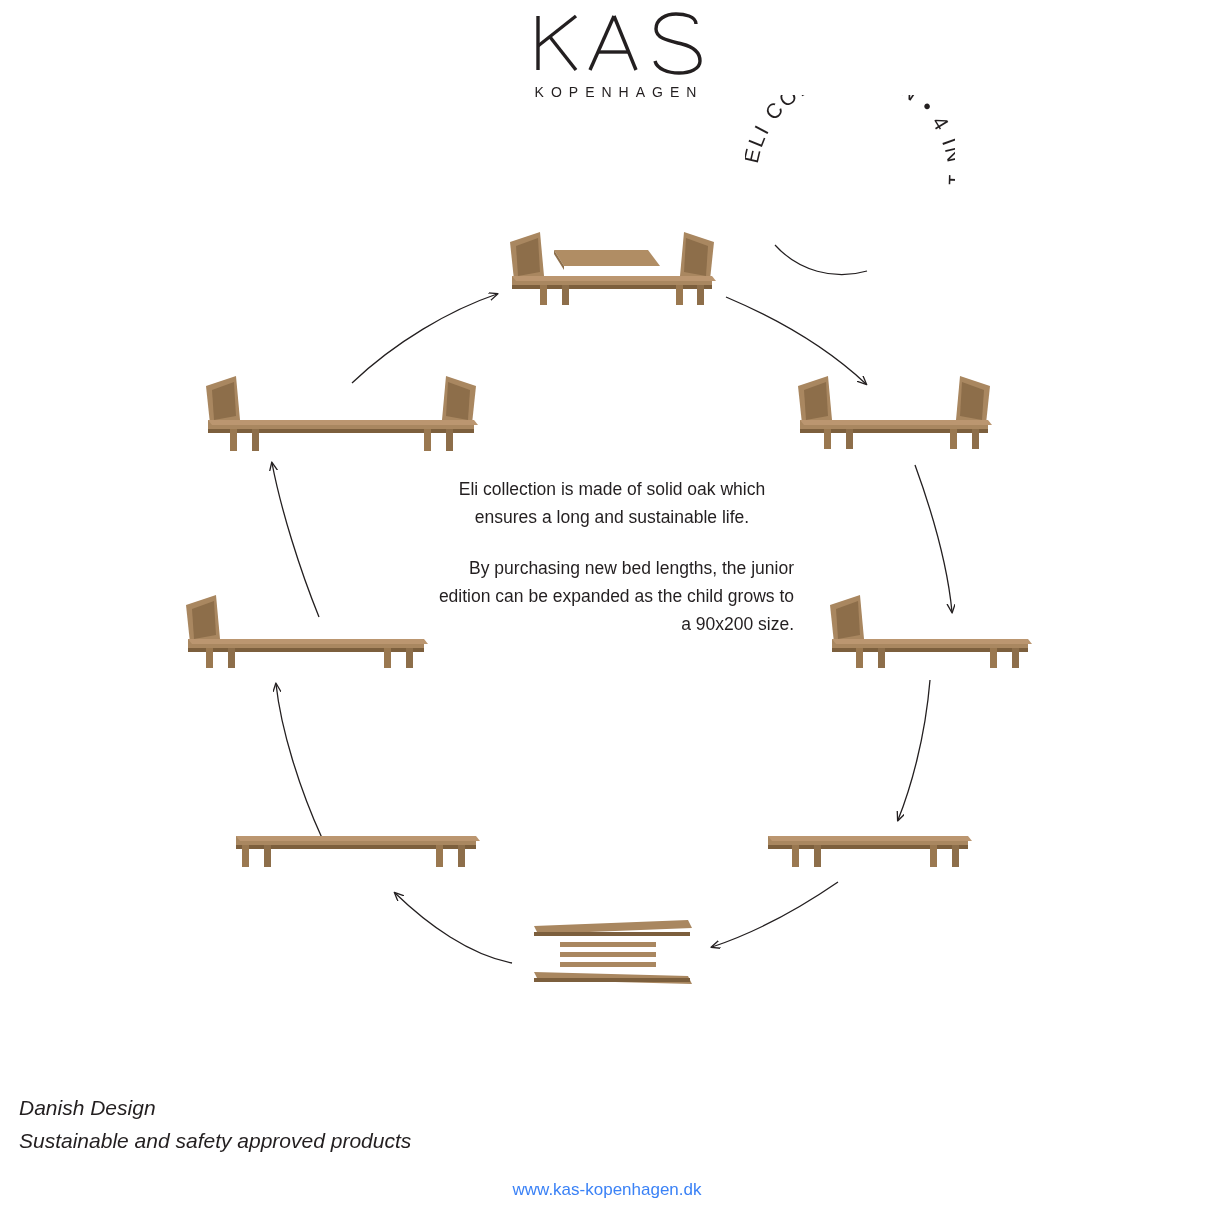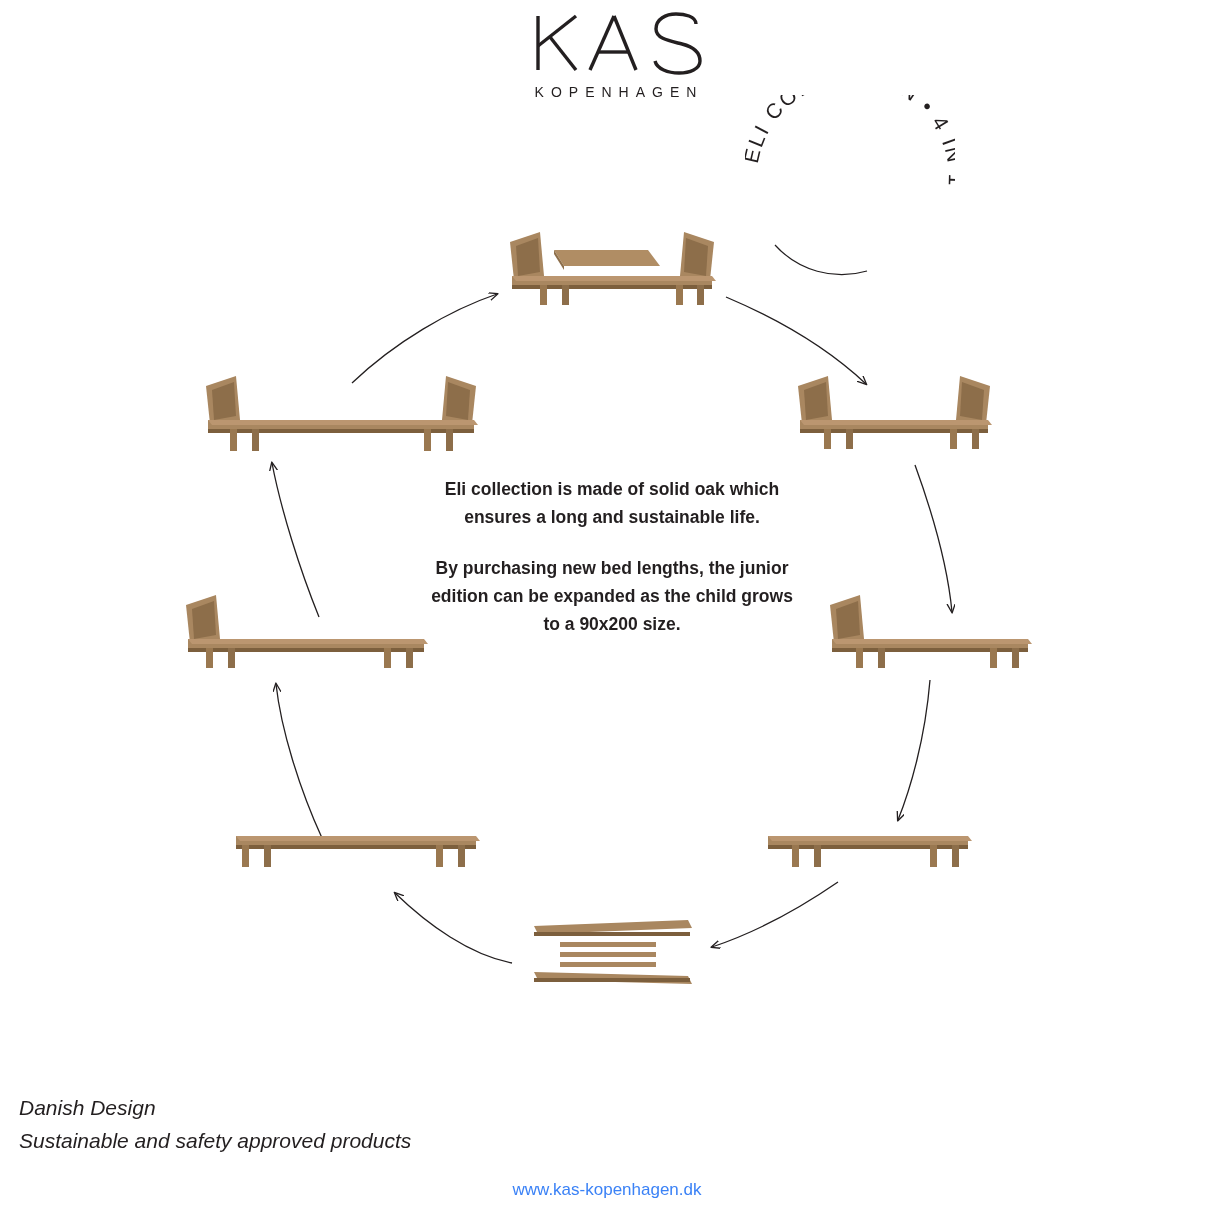--- a/index.html
+++ b/index.html
@@ -59,22 +59,22 @@
   .center-copy {
     position: absolute;
     left: 430px;
     top: 475px;
     width: 364px;
     text-align: center;
     font-size: 17.5px;
     line-height: 1.62;
     color: #231f20;
   }
-  .center-copy p { margin: 0 0 22px 0; font-weight: bold; }
-  .center-copy p:last-child { margin-bottom: 16px; }
+  .center-copy p { margin: 0 0 22px 0; }
+  .center-copy p:last-child { margin-bottom: 16px; text-align: right; }
 
   
   .footer-tagline {
     position: absolute;
     left: 0;
     top: 1092px;
     width: 100%;
     text-align: left;
     font-style: italic;
     font-size: 21px;

